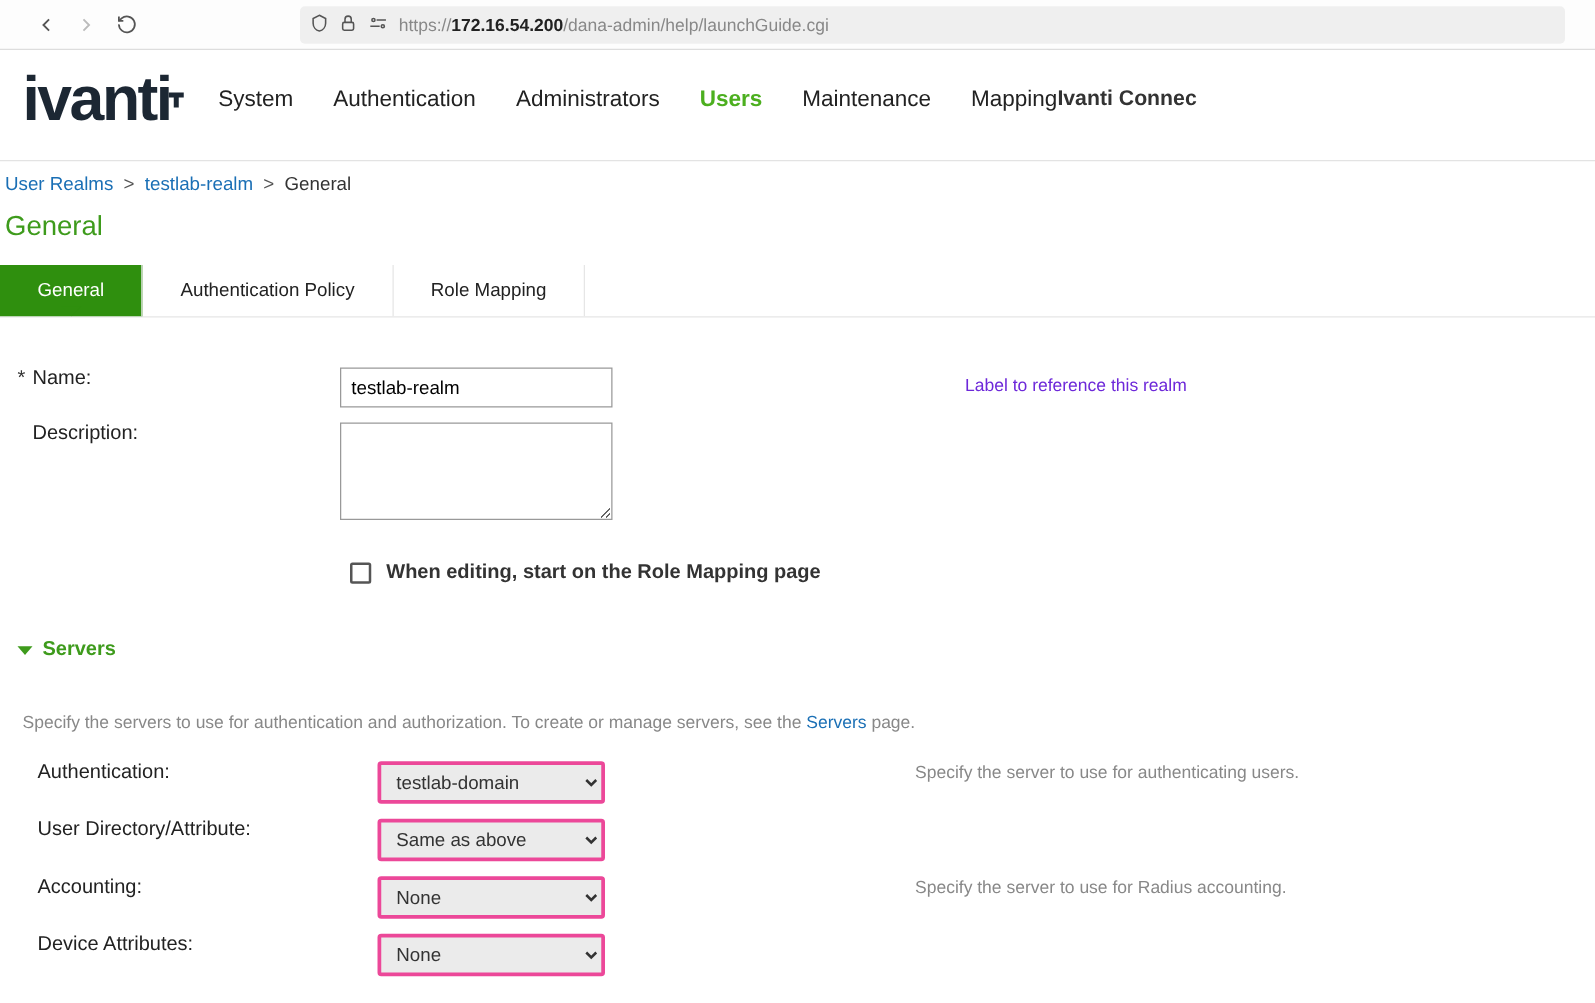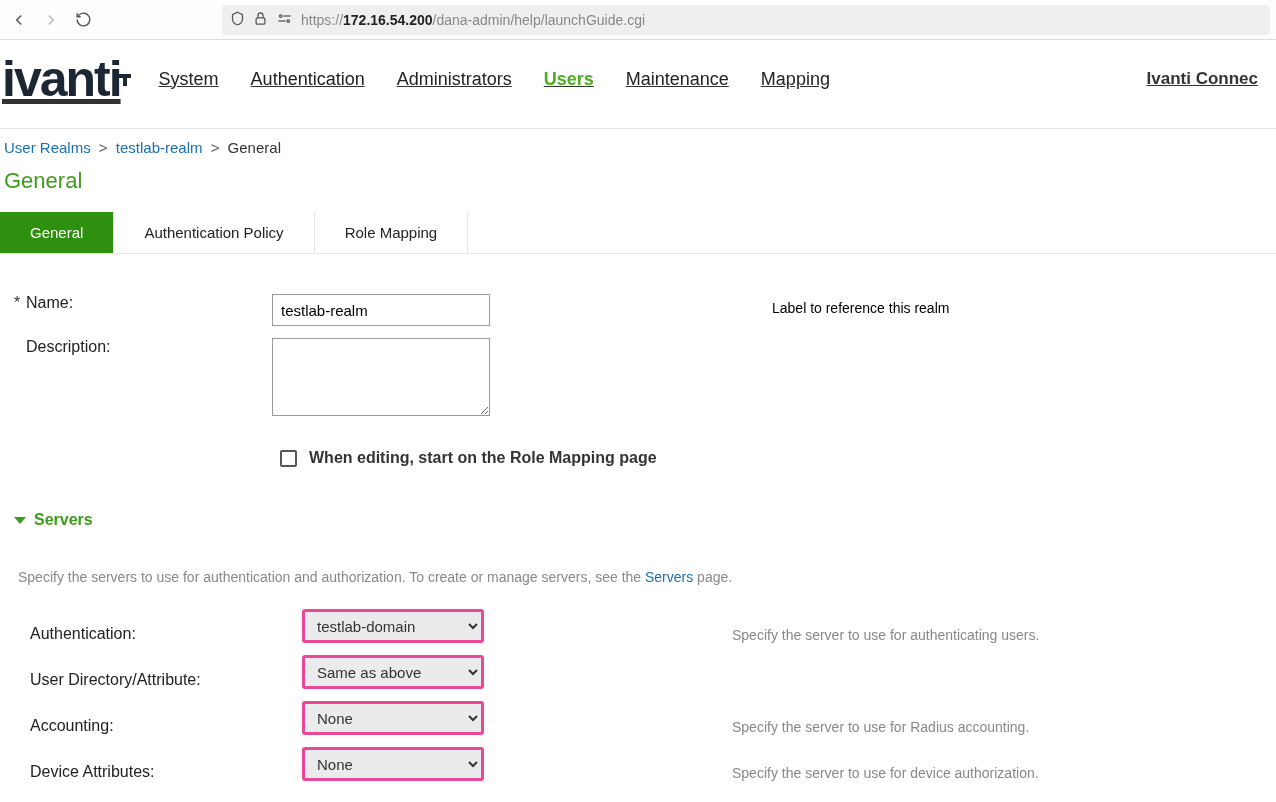--- a/index.html
+++ b/index.html
@@ -9,21 +9,21 @@
     font-size: 14px;
     color: #333;
     background: #fff;
   }
 
   
   .browser-bar {
     display: flex;
     align-items: center;
     height: 40px;
-    padding: 0 6px;
+    padding: 0 24px;
     gap: 6px;
     border-bottom: 1px solid #ddd;
     background: #fdfdfd;
   }
   .nav-btn {
     width: 26px;
     height: 26px;
     display: flex;
     align-items: center;
     justify-content: center;
@@ -44,24 +44,23 @@
     color: #666;
   }
   .addr-icons { display: flex; gap: 8px; color: #555; }
   .url { color: #888; font-size: 14px; }
   .url .host { color: #222; font-weight: 600; }
 
   
   .site-header {
     display: flex;
     align-items: center;
-    justify-content: space-between;
-    padding: 14px 18px 24px 2px;
+    justify-content: flex-start;
+    padding: 14px 18px 24px 18px;
     border-bottom: 1px solid #e3e3e3;
-    text-decoration: underline;
   }
   .left-head { display: flex; align-items: center; gap: 38px; }
   .logo {
     font-size: 50px;
     font-weight: 800;
     letter-spacing: -2px;
     color: #1c2733;
     position: relative;
     line-height: 1;
   }
@@ -130,21 +129,21 @@
     font-size: 16px;
     color: #222;
     display: flex;
     gap: 6px;
   }
   .req { color: #333; width: 6px; }
   .fld-col { width: 500px; }
   .help-col {
     flex: 1;
     font-size: 14px;
-    color: #000000;
+    color: #6d28d9;
     padding-top: 6px;
   }
   input[type=text].txt {
     width: 218px;
     height: 32px;
     border: 1px solid #999;
     padding: 4px 8px;
     font-size: 15px;
     background: #fff;
   }
@@ -193,21 +192,21 @@
   .sect-desc {
     margin: 40px 0 24px 14px;
     color: #888;
     font-size: 14px;
   }
   .sect-desc a { color: #1a6fb5; text-decoration: none; }
 
   .srv-rows { padding-left: 14px; }
   .srv-row {
     display: flex;
-    align-items: flex-end;
+    align-items: flex-start;
     margin-bottom: 12px;
   }
   .srv-lbl {
     width: 284px;
     font-size: 16px;
     color: #222;
     padding-left: 12px;
   }
   .srv-sel { width: 430px; }
   select.sel {
@@ -376,17 +375,16 @@
       <div class="srv-help">Specify the server to use for Radius accounting.</div>
     </div>
 
     <div class="srv-row">
       <div class="srv-lbl">Device Attributes:</div>
       <div class="srv-sel">
         <select class="sel">
           <option>None</option>
         </select>
       </div>
-      <div class="srv-help">Specify the server to use for device authorization.</div>
     </div>
   </div>
 
 </div>
 
 </body></html>

